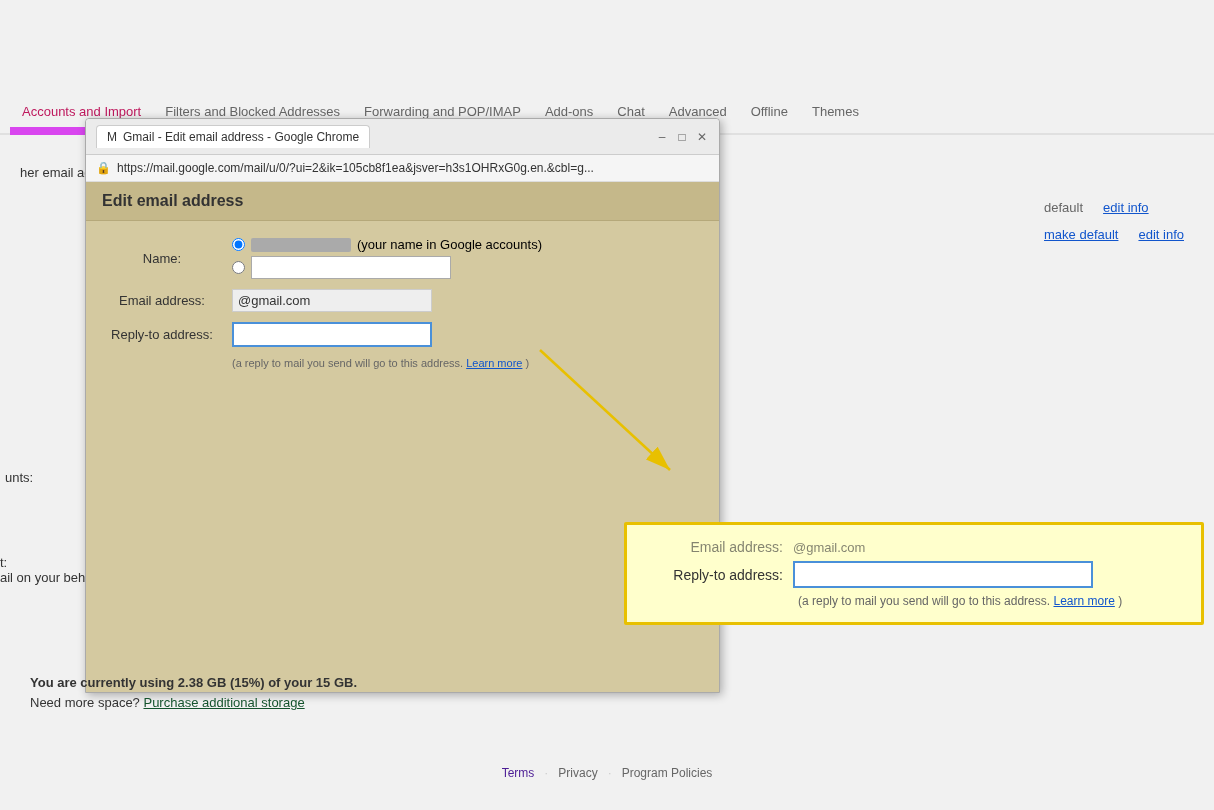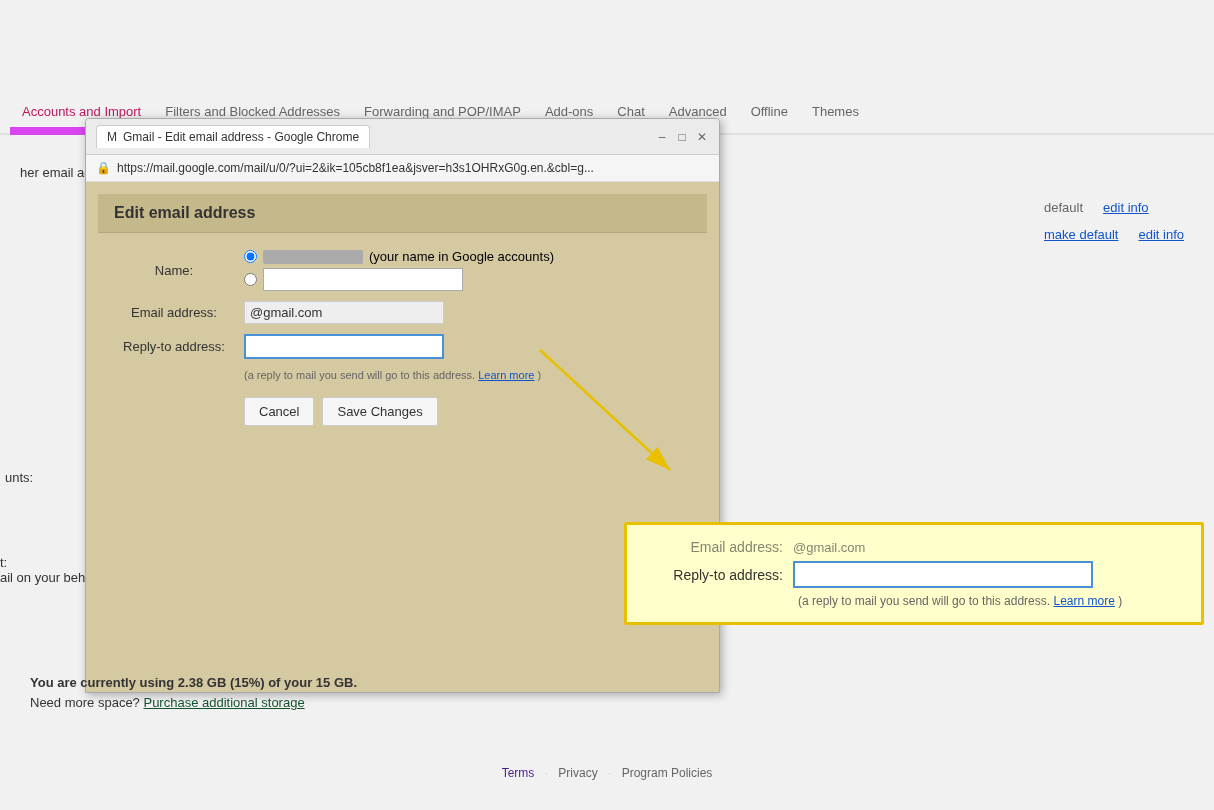--- a/index.html
+++ b/index.html
@@ -179,21 +179,21 @@
 
     .chrome-url {
       font-size: 12px;
       color: #333;
       flex: 1;
     }
 
     
     .dialog-content {
       background: #d4c9a0;
-      padding: 12px;
+      padding: 0;
       min-height: 510px;
     }
 
     .dialog-header {
       background: #c5b88a;
       padding: 10px 16px;
       border-bottom: 1px solid #b5a87a;
     }
 
     .dialog-title {
@@ -487,24 +487,20 @@
         <div class="form-label">Reply-to address:</div>
         <input type="text" class="form-input-text highlighted" style="">
       </div>
 
       <div class="reply-help">
         <span>(a reply to mail you send will go to this address.</span>
         <a href="#">Learn more</a>
         <span>)</span>
       </div>
 
-      <div class="dialog-buttons">
-        <button class="btn-cancel">Cancel</button>
-        <button class="btn-save">Save Changes</button>
-      </div>
     </div>
   </div>
 </div>
 
 <svg class="arrow-svg" width="200" height="200">
   <defs>
     <marker id="arrowhead" markerWidth="10" markerHeight="7" refX="10" refY="3.5" orient="auto">
       <polygon points="0 0, 10 3.5, 0 7" fill="#e8c000"></polygon>
     </marker>
   </defs>

